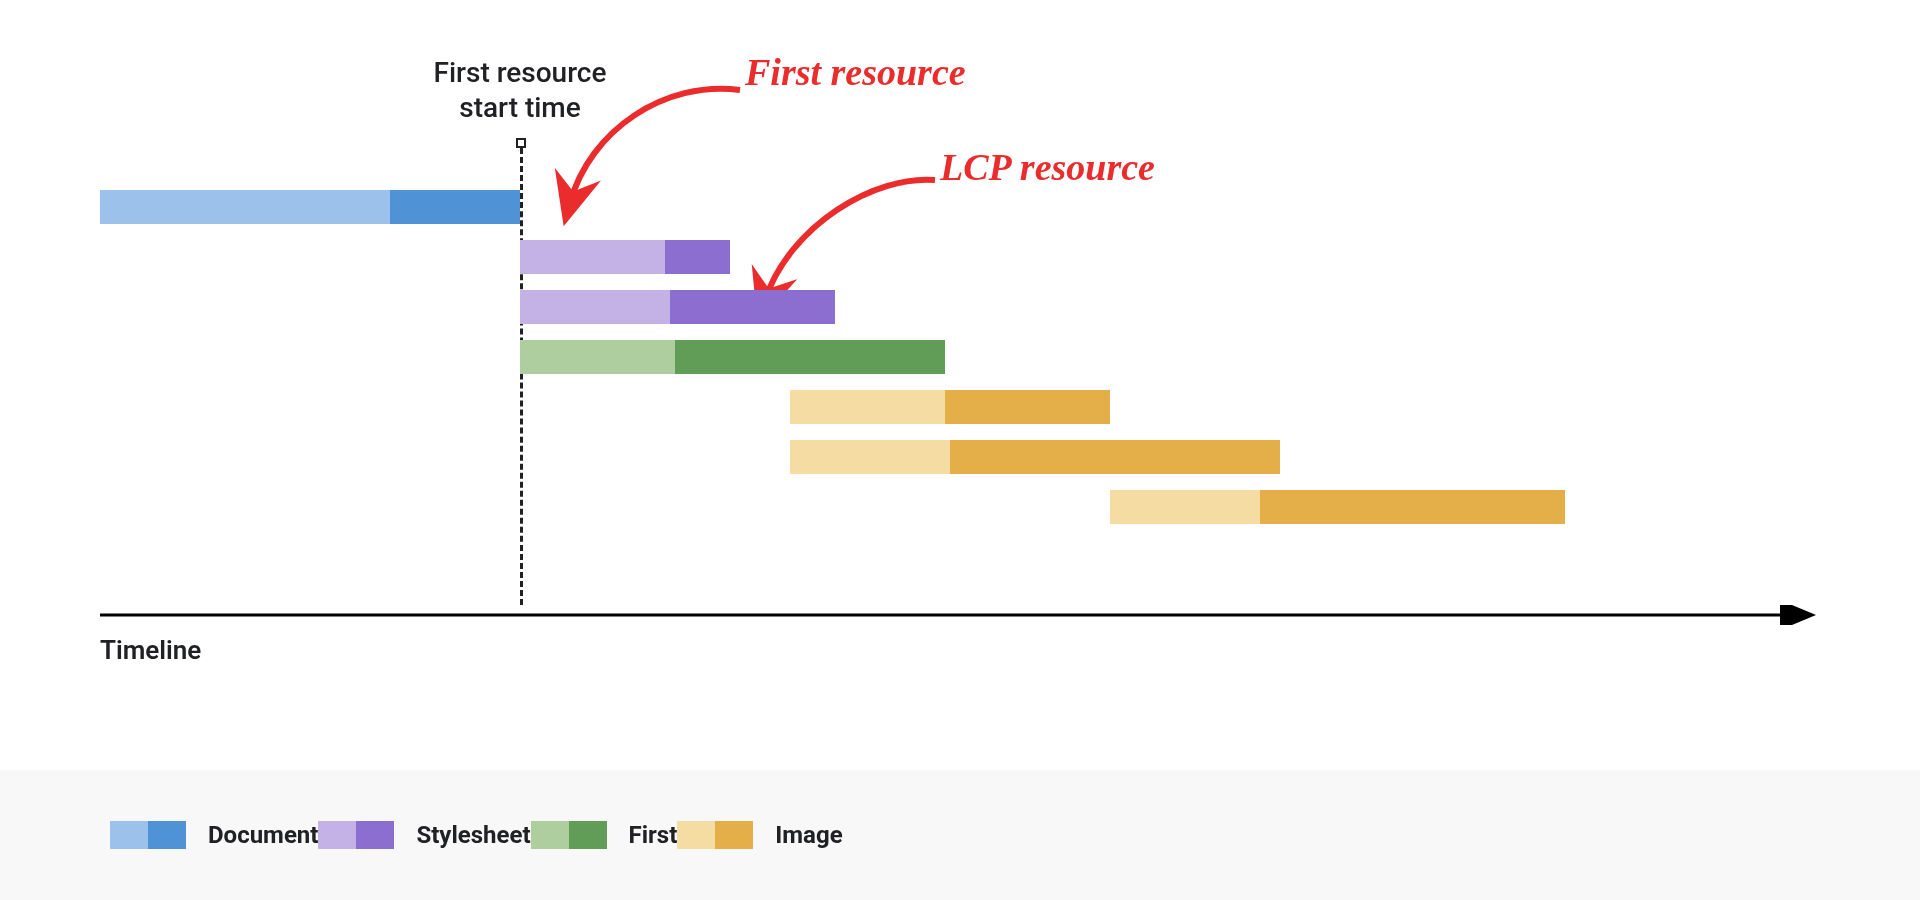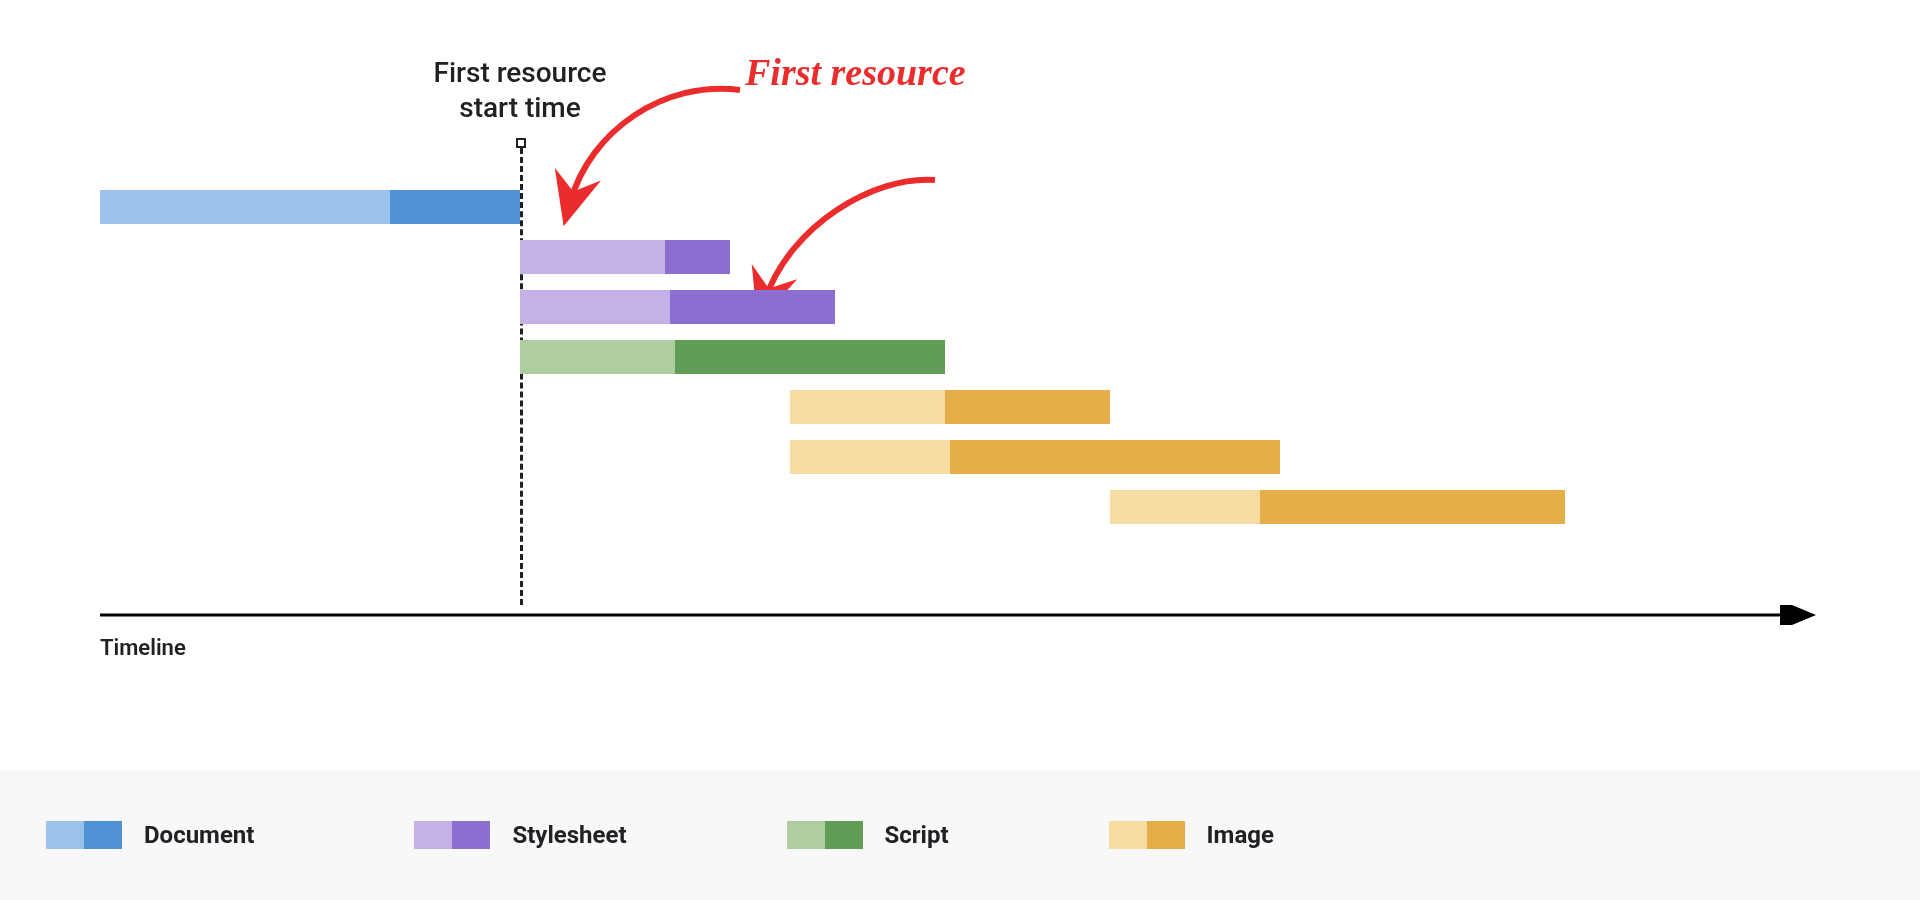--- a/index.html
+++ b/index.html
@@ -65,35 +65,34 @@
   }
   .bar .seg-light { height: 100%; }
   .bar .seg-dark  { height: 100%; }
   .axis-row {
     position: absolute;
     left: 0;
   }
   .axis-line-svg { display:block; }
   .axis-label {
     position: absolute;
-    font-size: 22px;
+    font-size: 26px;
     font-weight: 600;
     color: #202124;
   }
   .legend {
     position: absolute;
     left: 0;
     bottom: 0;
     width: 1920px;
     height: 130px;
     background: #f8f8f8;
     display: flex;
     align-items: center;
-    gap: 160px;
-    padding-left: 46px;
+    padding-left: 110px;
   }
   .legend-item {
     display: flex;
     align-items: center;
     gap: 22px;
   }
   .swatch {
     display: flex;
     width: 76px;
     height: 28px;
@@ -113,20 +112,21 @@
   <div class="diagram">
 
     <div class="marker-label" style="left:310px; top:-5px; width:220px;">First resource
 start time</div>
 
     <div class="marker-box" style="left:421px; top:78px;"></div>
 
     <div class="marker-line" style="left:420px; top:88px; height:457px;"></div>
 
     <div class="hand-anno" style="left:645px; top:-10px;">First resource</div>
+    <div class="hand-anno" style="left:840px; top:85px;">LCP resource</div>
 
     <svg class="arrow-svg" style="left:445px; top:15px;" width="220" height="150">
       <defs>
         <marker id="ah1" markerWidth="9" markerHeight="9" refX="5" refY="4" orient="auto">
           <path d="M0,0 L9,4 L0,8 L3,4 Z" fill="#ea2c2c"></path>
         </marker>
       </defs>
       <path d="M195,15 C120,5 45,55 25,128" stroke="#ea2c2c" stroke-width="6" fill="none" marker-end="url(#ah1)"></path>
     </svg>
 
@@ -197,21 +197,21 @@
           <div class="sw-light" style="background: rgb(196, 178, 230);"></div>
           <div class="sw-dark" style="background: rgb(139, 110, 207);"></div>
         </div>
         <span class="legend-label">Stylesheet</span>
       </div>
       <div class="legend-item">
         <div class="swatch">
           <div class="sw-light" style="background: rgb(174, 206, 160);"></div>
           <div class="sw-dark" style="background: rgb(98, 157, 87);"></div>
         </div>
-        <span class="legend-label">Script</span>
+        <span class="legend-label">First</span>
       </div>
       <div class="legend-item">
         <div class="swatch">
           <div class="sw-light" style="background: rgb(244, 220, 162);"></div>
           <div class="sw-dark" style="background: rgb(228, 174, 72);"></div>
         </div>
         <span class="legend-label">Image</span>
       </div>
     </div>
 

